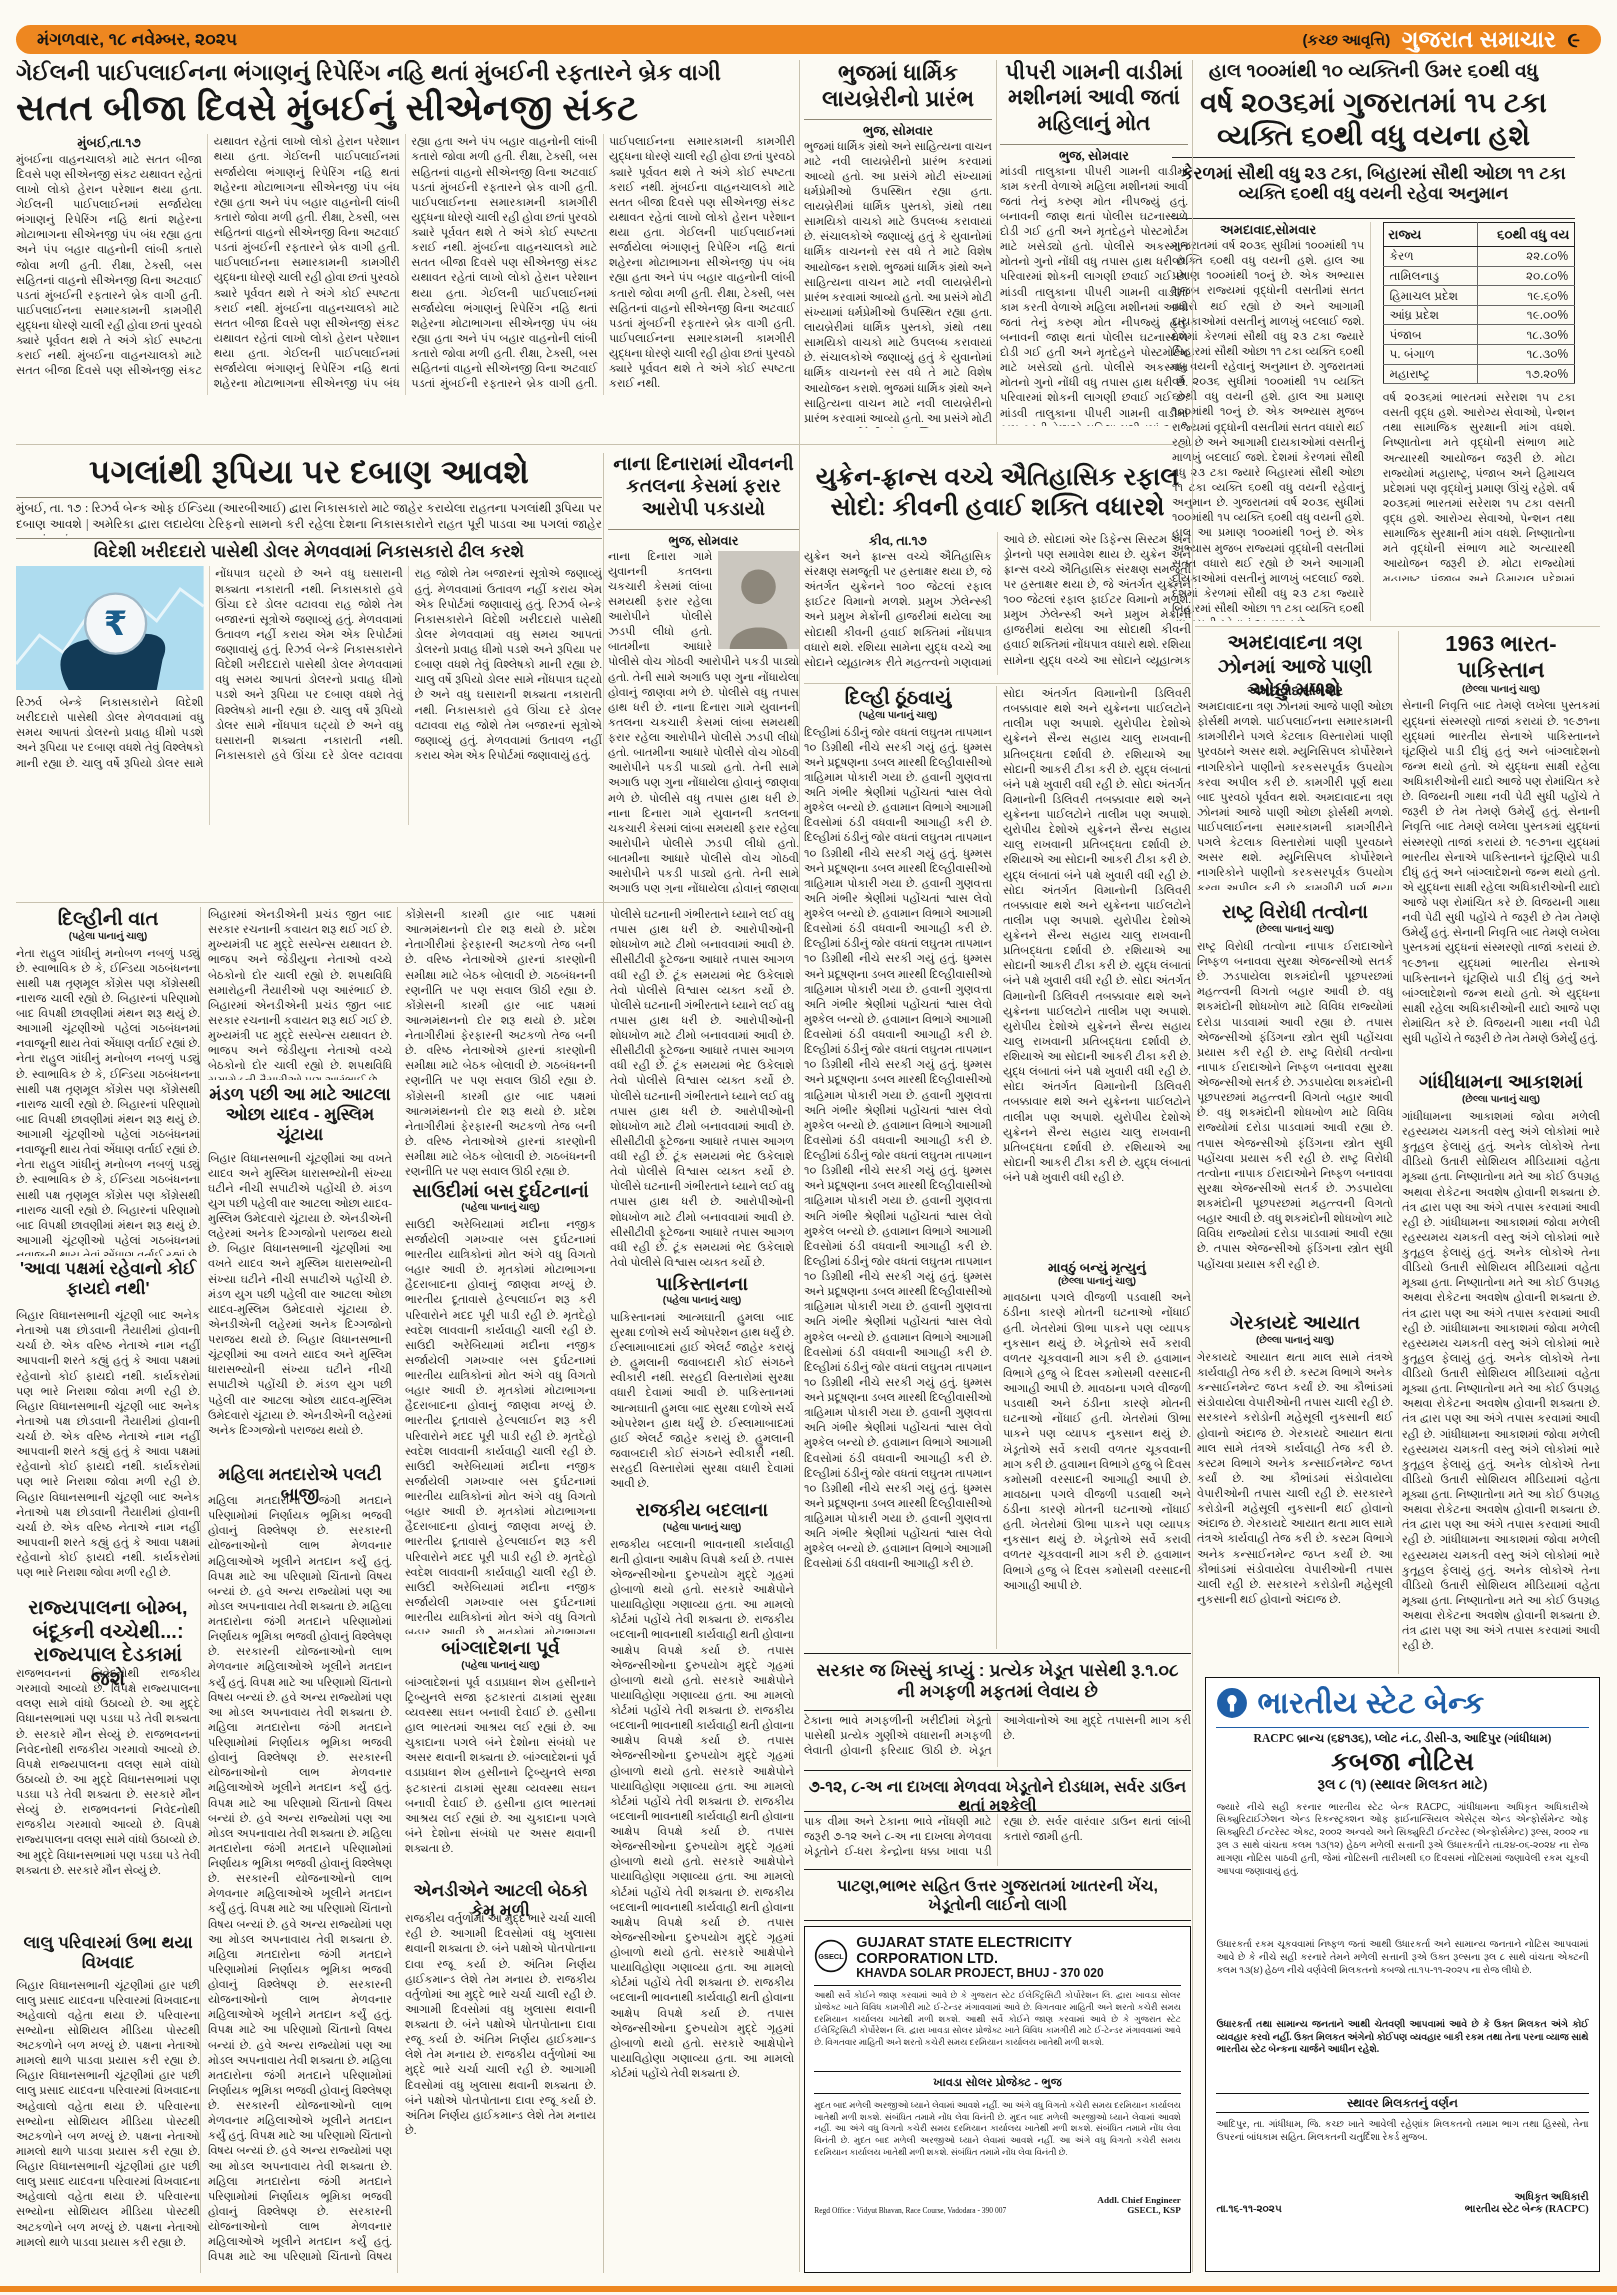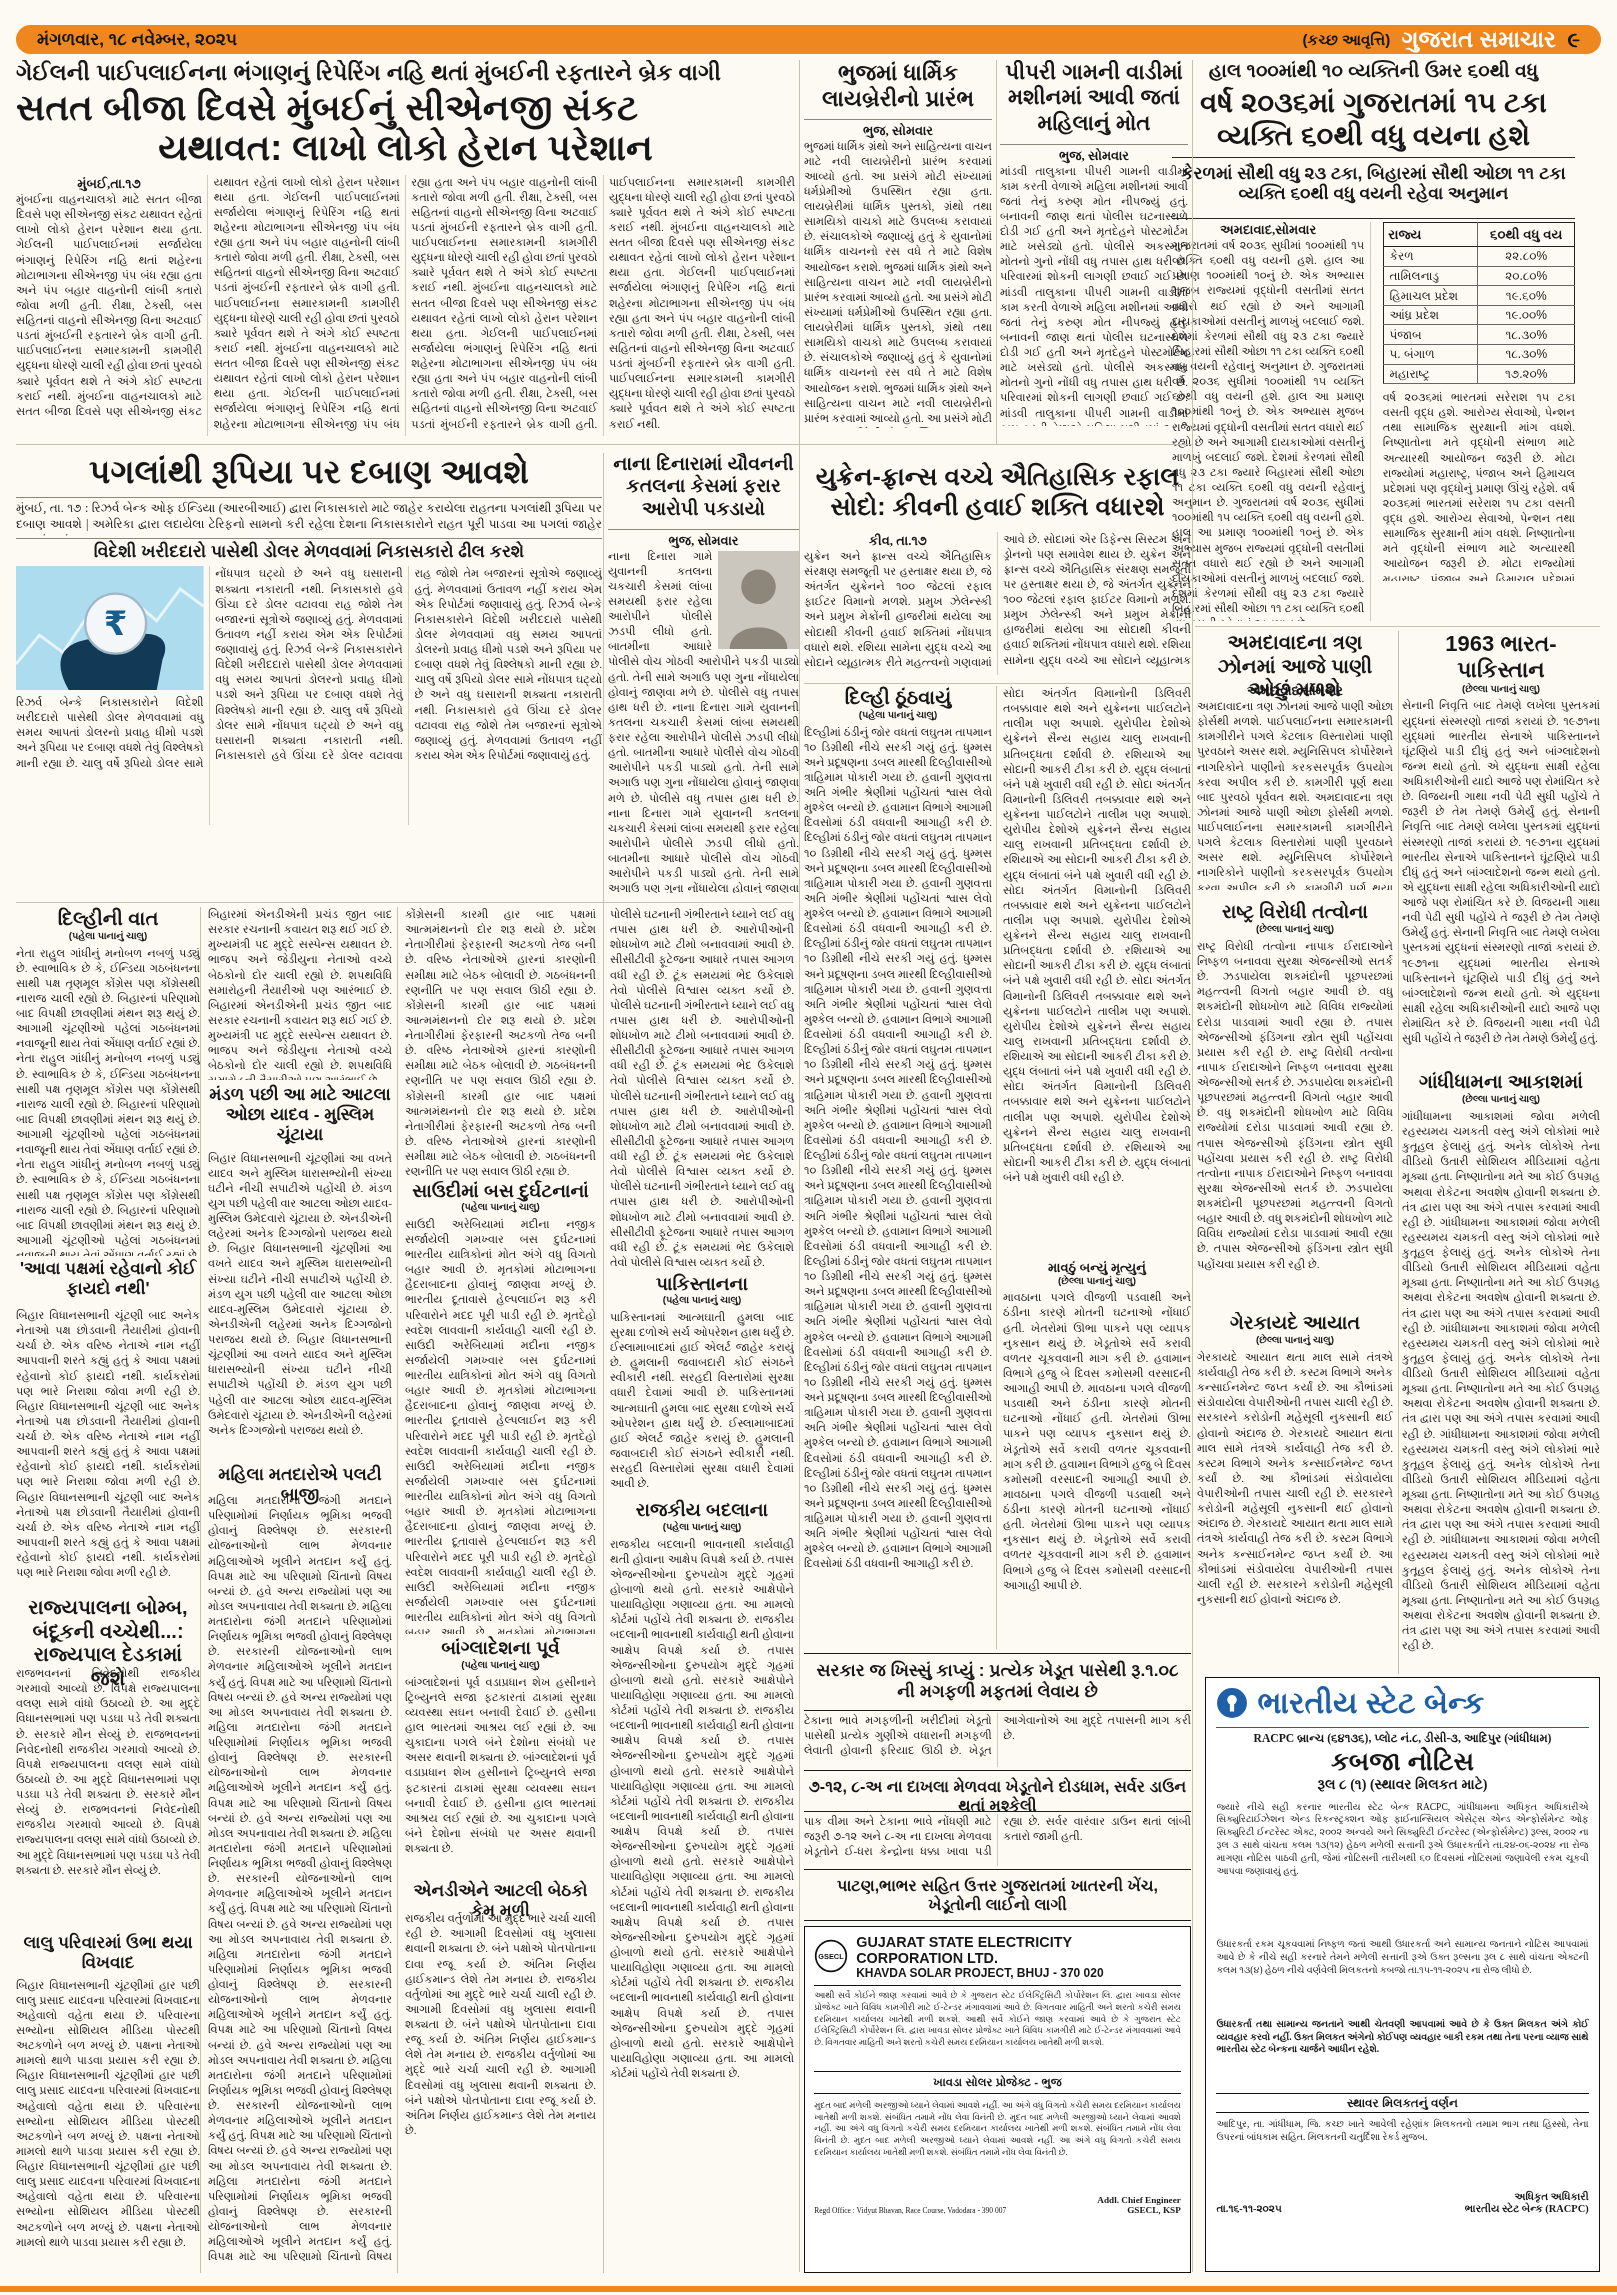--- a/index.html
+++ b/index.html
@@ -31,21 +31,21 @@
   .cols4{column-count:4;column-gap:11.6px;column-rule:0.6px solid #d2cbba;}
   .dl{font-weight:bold;text-align:center;font-size:13px;}
   .xh{font-family:"Liberation Sans",sans-serif;font-weight:bold;text-align:center;line-height:1.18;}
   .cont{font-size:9.8px;font-weight:bold;text-align:center;font-family:"Liberation Sans",sans-serif;}
   .subruled{border-top:1.2px solid #2a2a2a;border-bottom:1.2px solid #2a2a2a;}
   .thinrule{border-top:0.6px solid #8e8775;}
   
   .agetbl{width:100%;border-collapse:collapse;border:1.2px solid #222;font-family:"Liberation Sans",sans-serif;}
   .agetbl th{border-bottom:1.2px solid #222;font-size:13.3px;padding:3.5px 4.6px;text-align:left;}
   .agetbl td{font-size:12px;padding:2.3px 5.8px;border-bottom:0.6px solid #666;text-align:left;}
-  .agetbl th+th,.agetbl td+td{border-left:0.6px solid #666;text-align:center;}
+  .agetbl th+th,.agetbl td+td{border-left:0.6px solid #666;text-align:right;}
   
   .ph-rupee{width:100%;height:124px;margin-bottom:4.6px;}
   .ph-dinara{float:right;width:81px;height:98px;margin:2.3px 0 4.6px 5.8px;background:#cbc7bf;}
   
   .bb{font-family:"Liberation Sans",sans-serif;font-weight:bold;text-align:center;line-height:1.22;
       border-top:1.7px solid #1c1c1c;border-bottom:1.2px solid #1c1c1c;padding:5.8px 4.6px;font-size:17.3px;}
   
   .sbi-ad{border:1.7px solid #111;background:#ffffff;padding:8px 10.4px;}
   .sbi-head{display:flex;align-items:center;gap:9.2px;border-bottom:1.7px solid #1f5fa8;padding-bottom:5.8px;}
   .sbi-name{font-size:30px;font-weight:bold;color:#1f5fa8;font-family:"Liberation Sans",sans-serif;}
@@ -78,21 +78,20 @@
     <div class="mh-right">
       <span class="mh-ed">(કચ્છ આવૃત્તિ)</span>
       <span class="mh-paper">ગુજરાત સમાચાર</span>
       <span class="mh-page">૯</span>
     </div>
   </div>
 
   <div class="abs" style="left:16px;top:60px;width:779px;height:384px;">
     <div class="strap sans b">ગેઈલની પાઈપલાઈનના ભંગાણનું રિપેરિંગ નહિ થતાં મુંબઈની રફતારને બ્રેક વાગી</div>
     <div class="leadh sans b" style="margin-top:2.3px;">સતત બીજા દિવસે મુંબઈનું સીએનજી સંકટ</div>
-    <div class="leadh sans b ctr">યથાવત: લાખો લોકો હેરાન પરેશાન</div>
     <div class="bodytext cols4 jst" style="height:261px;margin-top:5.8px;overflow:hidden;">
       <div class="dl">મુંબઈ,તા.૧૭</div>
       <span>મુંબઈના વાહનચાલકો માટે સતત બીજા દિવસે પણ સીએનજી સંકટ યથાવત રહેતાં લાખો લોકો હેરાન પરેશાન થયા હતા. ગેઈલની પાઈપલાઈનમાં સર્જાયેલા ભંગાણનું રિપેરિંગ નહિ થતાં શહેરના મોટાભાગના સીએનજી પંપ બંધ રહ્યા હતા અને પંપ બહાર વાહનોની લાંબી કતારો જોવા મળી હતી. રીક્ષા, ટેક્સી, બસ સહિતનાં વાહનો સીએનજી વિના અટવાઈ પડતાં મુંબઈની રફતારને બ્રેક વાગી હતી. પાઈપલાઈનના સમારકામની કામગીરી યુદ્ધના ધોરણે ચાલી રહી હોવા છતાં પુરવઠો ક્યારે પૂર્વવત થશે તે અંગે કોઈ સ્પષ્ટતા કરાઈ નથી. મુંબઈના વાહનચાલકો માટે સતત બીજા દિવસે પણ સીએનજી સંકટ યથાવત રહેતાં લાખો લોકો હેરાન પરેશાન થયા હતા. ગેઈલની પાઈપલાઈનમાં સર્જાયેલા ભંગાણનું રિપેરિંગ નહિ થતાં શહેરના મોટાભાગના સીએનજી પંપ બંધ રહ્યા હતા અને પંપ બહાર વાહનોની લાંબી કતારો જોવા મળી હતી. રીક્ષા, ટેક્સી, બસ સહિતનાં વાહનો સીએનજી વિના અટવાઈ પડતાં મુંબઈની રફતારને બ્રેક વાગી હતી. પાઈપલાઈનના સમારકામની કામગીરી યુદ્ધના ધોરણે ચાલી રહી હોવા છતાં પુરવઠો ક્યારે પૂર્વવત થશે તે અંગે કોઈ સ્પષ્ટતા કરાઈ નથી. મુંબઈના વાહનચાલકો માટે સતત બીજા દિવસે પણ સીએનજી સંકટ યથાવત રહેતાં લાખો લોકો હેરાન પરેશાન થયા હતા. ગેઈલની પાઈપલાઈનમાં સર્જાયેલા ભંગાણનું રિપેરિંગ નહિ થતાં શહેરના મોટાભાગના સીએનજી પંપ બંધ રહ્યા હતા અને પંપ બહાર વાહનોની લાંબી કતારો જોવા મળી હતી. રીક્ષા, ટેક્સી, બસ સહિતનાં વાહનો સીએનજી વિના અટવાઈ પડતાં મુંબઈની રફતારને બ્રેક વાગી હતી. પાઈપલાઈનના સમારકામની કામગીરી યુદ્ધના ધોરણે ચાલી રહી હોવા છતાં પુરવઠો ક્યારે પૂર્વવત થશે તે અંગે કોઈ સ્પષ્ટતા કરાઈ નથી. મુંબઈના વાહનચાલકો માટે સતત બીજા દિવસે પણ સીએનજી સંકટ યથાવત રહેતાં લાખો લોકો હેરાન પરેશાન થયા હતા. ગેઈલની પાઈપલાઈનમાં સર્જાયેલા ભંગાણનું રિપેરિંગ નહિ થતાં શહેરના મોટાભાગના સીએનજી પંપ બંધ રહ્યા હતા અને પંપ બહાર વાહનોની લાંબી કતારો જોવા મળી હતી. રીક્ષા, ટેક્સી, બસ સહિતનાં વાહનો સીએનજી વિના અટવાઈ પડતાં મુંબઈની રફતારને બ્રેક વાગી હતી. પાઈપલાઈનના સમારકામની કામગીરી યુદ્ધના ધોરણે ચાલી રહી હોવા છતાં પુરવઠો ક્યારે પૂર્વવત થશે તે અંગે કોઈ સ્પષ્ટતા કરાઈ નથી. મુંબઈના વાહનચાલકો માટે સતત બીજા દિવસે પણ સીએનજી સંકટ યથાવત રહેતાં લાખો લોકો હેરાન પરેશાન થયા હતા. ગેઈલની પાઈપલાઈનમાં સર્જાયેલા ભંગાણનું રિપેરિંગ નહિ થતાં શહેરના મોટાભાગના સીએનજી પંપ બંધ રહ્યા હતા અને પંપ બહાર વાહનોની લાંબી કતારો જોવા મળી હતી. રીક્ષા, ટેક્સી, બસ સહિતનાં વાહનો સીએનજી વિના અટવાઈ પડતાં મુંબઈની રફતારને બ્રેક વાગી હતી. પાઈપલાઈનના સમારકામની કામગીરી યુદ્ધના ધોરણે ચાલી રહી હોવા છતાં પુરવઠો ક્યારે પૂર્વવત થશે તે અંગે કોઈ સ્પષ્ટતા કરાઈ નથી.</span>
     </div>
   </div>
 
   <div class="abs" style="left:804px;top:60px;width:188px;height:384px;">
     <div class="xh" style="font-size:22px;height:57px;">ભુજમાં ધાર્મિક લાયબ્રેરીનો પ્રારંભ</div>
     <div class="thinrule" style="margin:2.3px 0;"></div>
     <div class="dl">ભુજ, સોમવાર</div>

